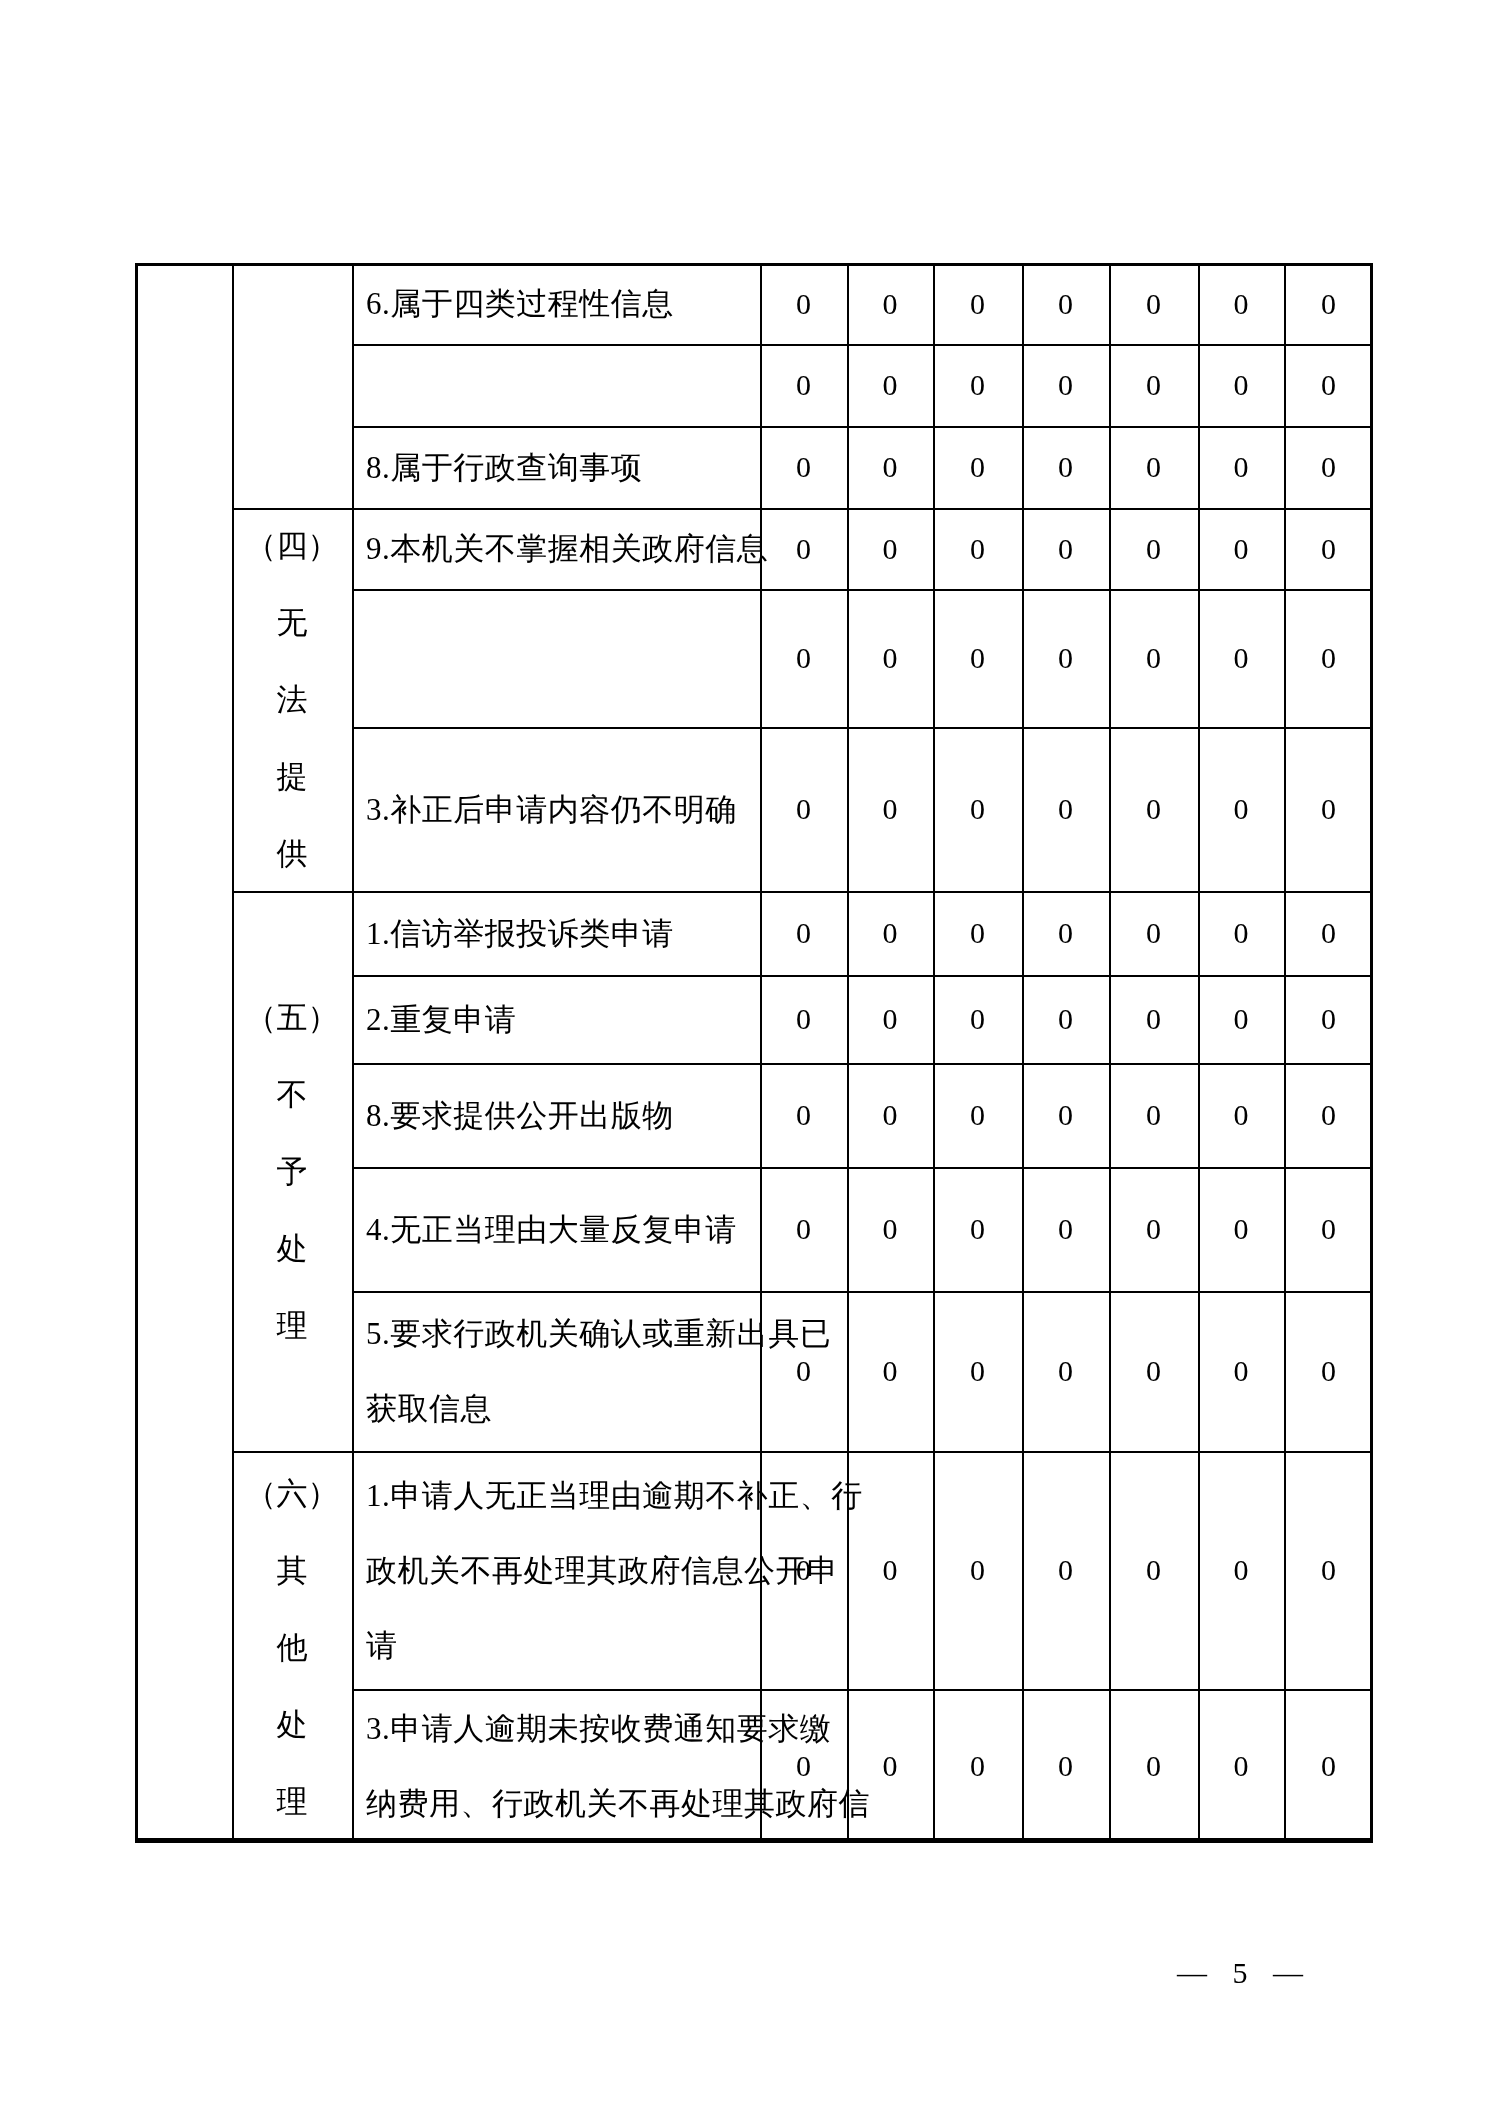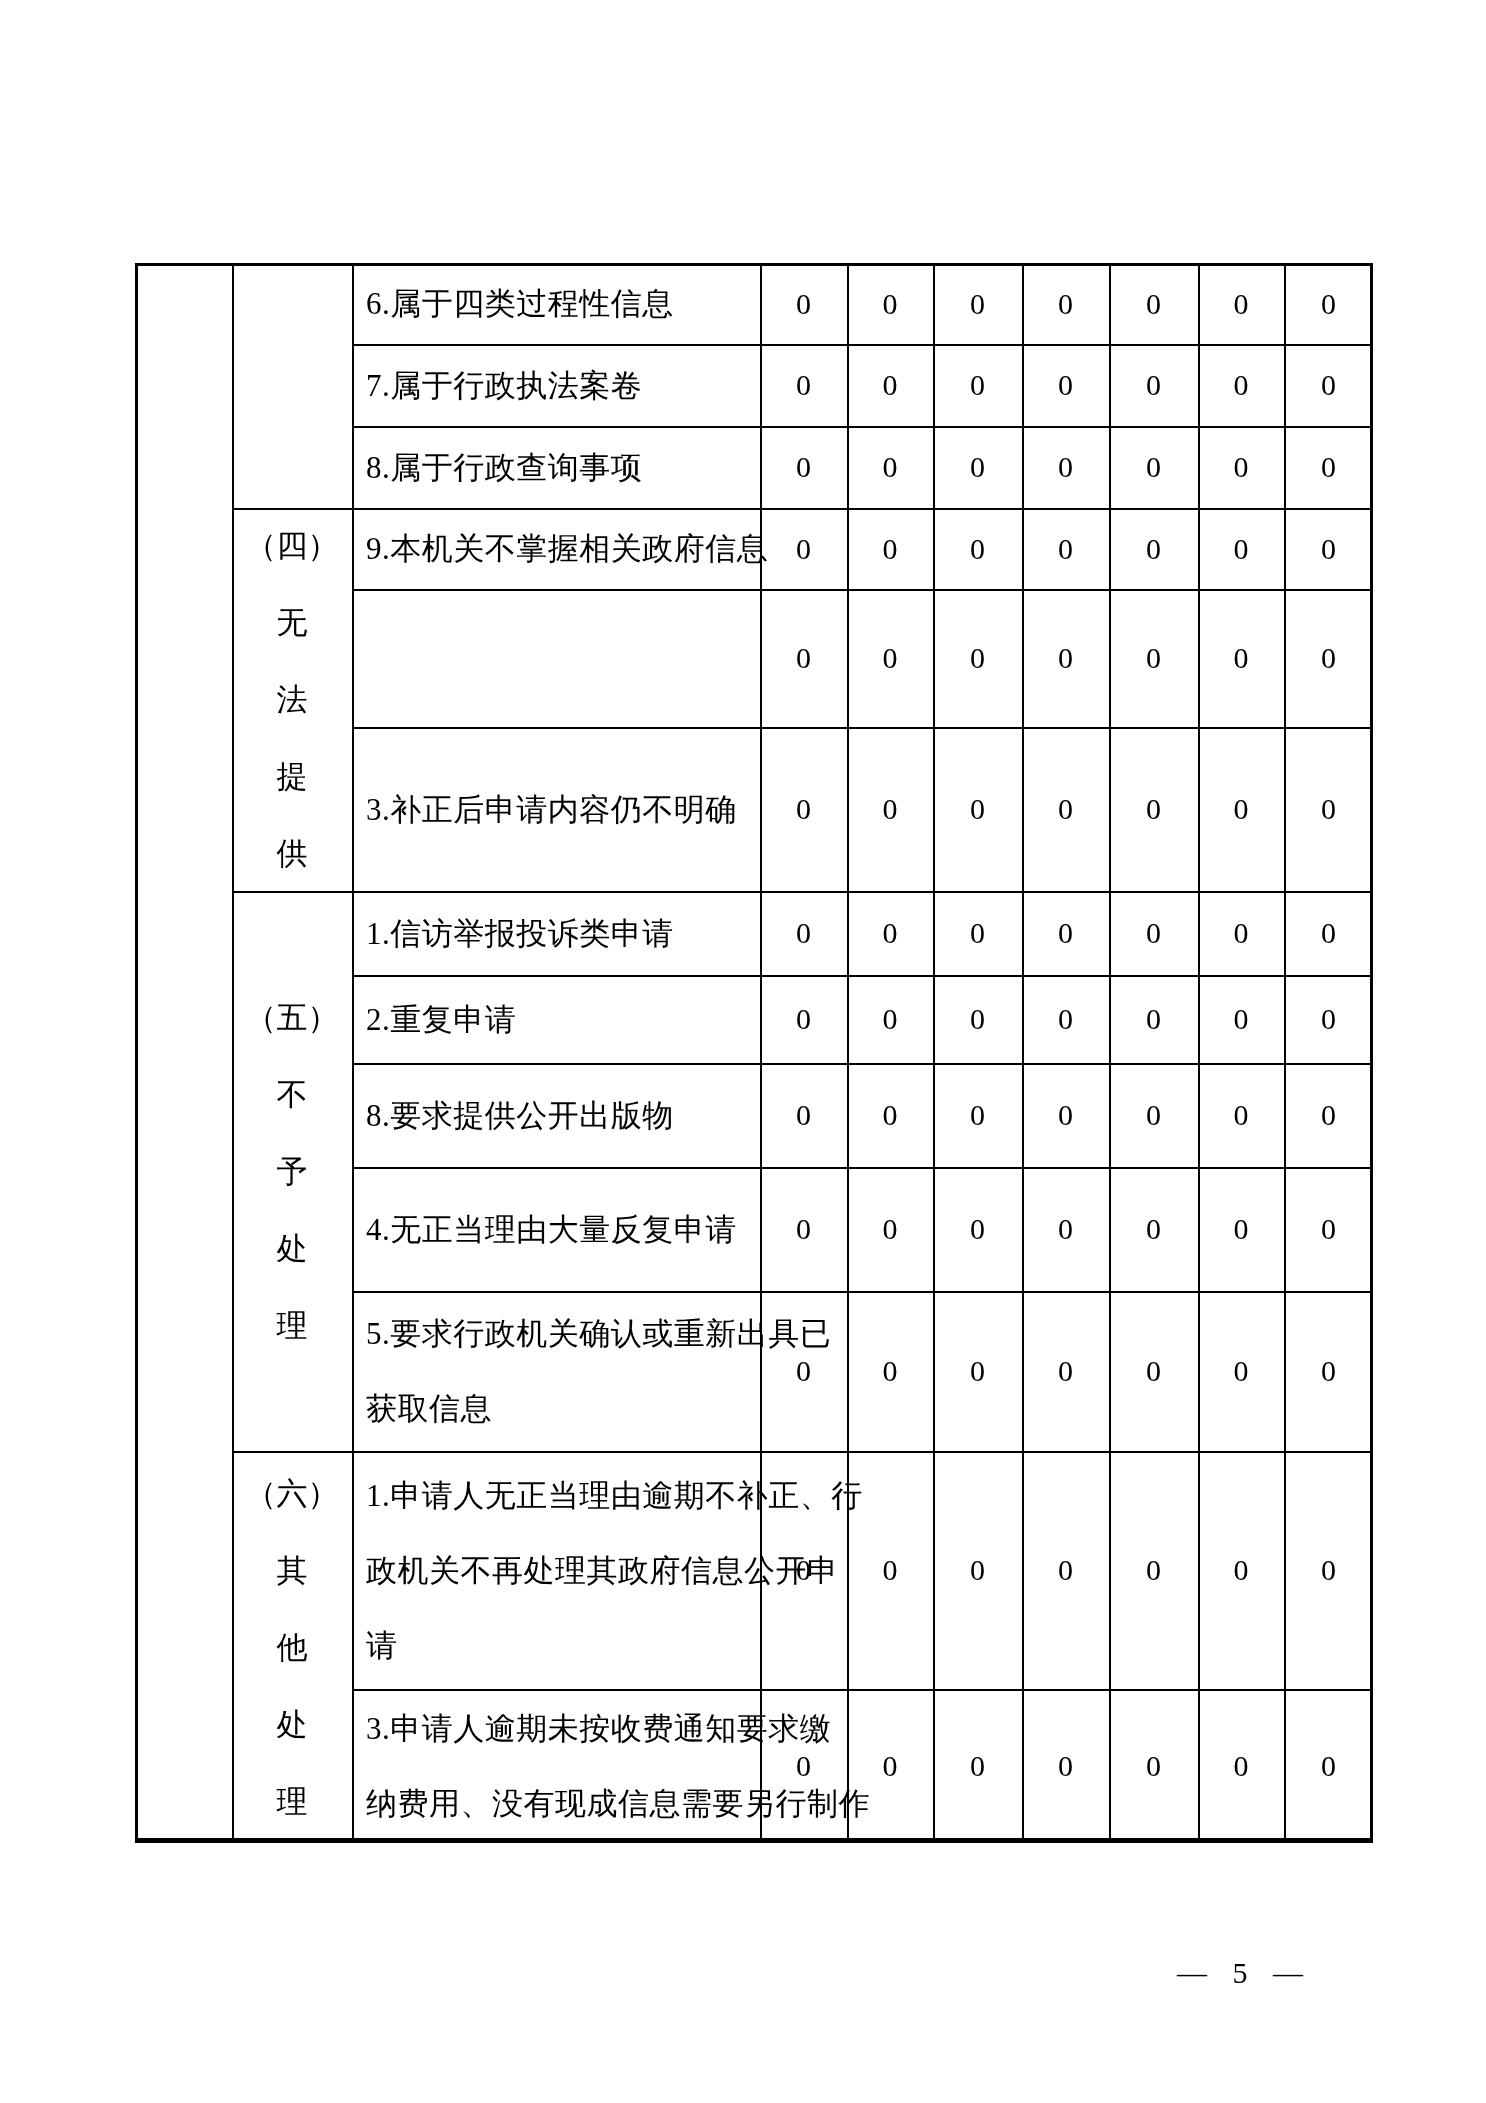--- a/index.html
+++ b/index.html
@@ -96,23 +96,20 @@
       </div>
       <div class="cell value-cell" style="left: 976px; top: 2px; width: 85px; height: 77px;">
         <div class="ln">0</div>
       </div>
       <div class="cell value-cell" style="left: 1065px; top: 2px; width: 82px; height: 77px;">
         <div class="ln">0</div>
       </div>
       <div class="cell value-cell" style="left: 1151px; top: 2px; width: 85px; height: 77px;">
         <div class="ln">0</div>
       </div>
-      <div class="cell label-cell" style="left: 219px; top: 83px; width: 404px; height: 78px;">
-        <div class="ln">7.属于行政执法案卷</div>
-      </div>
       <div class="cell value-cell" style="left: 627px; top: 83px; width: 83px; height: 78px;">
         <div class="ln">0</div>
       </div>
       <div class="cell value-cell" style="left: 714px; top: 83px; width: 82px; height: 78px;">
         <div class="ln">0</div>
       </div>
       <div class="cell value-cell" style="left: 800px; top: 83px; width: 85px; height: 78px;">
         <div class="ln">0</div>
       </div>
       <div class="cell value-cell" style="left: 889px; top: 83px; width: 83px; height: 78px;">
@@ -362,21 +359,21 @@
         <div class="ln">0</div>
       </div>
       <div class="cell value-cell" style="left: 1065px; top: 1190px; width: 82px; height: 234px;">
         <div class="ln">0</div>
       </div>
       <div class="cell value-cell" style="left: 1151px; top: 1190px; width: 85px; height: 234px;">
         <div class="ln">0</div>
       </div>
       <div class="cell label-cell" style="left: 219px; top: 1428px; width: 404px; height: 150px;">
         <div class="ln">3.申请人逾期未按收费通知要求缴</div>
-        <div class="ln">纳费用、没有现成信息需要另行制作</div>
+        <div class="ln">纳费用、行政机关不再处理其政府信</div>
       </div>
       <div class="cell value-cell" style="left: 627px; top: 1428px; width: 83px; height: 150px;">
         <div class="ln">0</div>
       </div>
       <div class="cell value-cell" style="left: 714px; top: 1428px; width: 82px; height: 150px;">
         <div class="ln">0</div>
       </div>
       <div class="cell value-cell" style="left: 800px; top: 1428px; width: 85px; height: 150px;">
         <div class="ln">0</div>
       </div>

